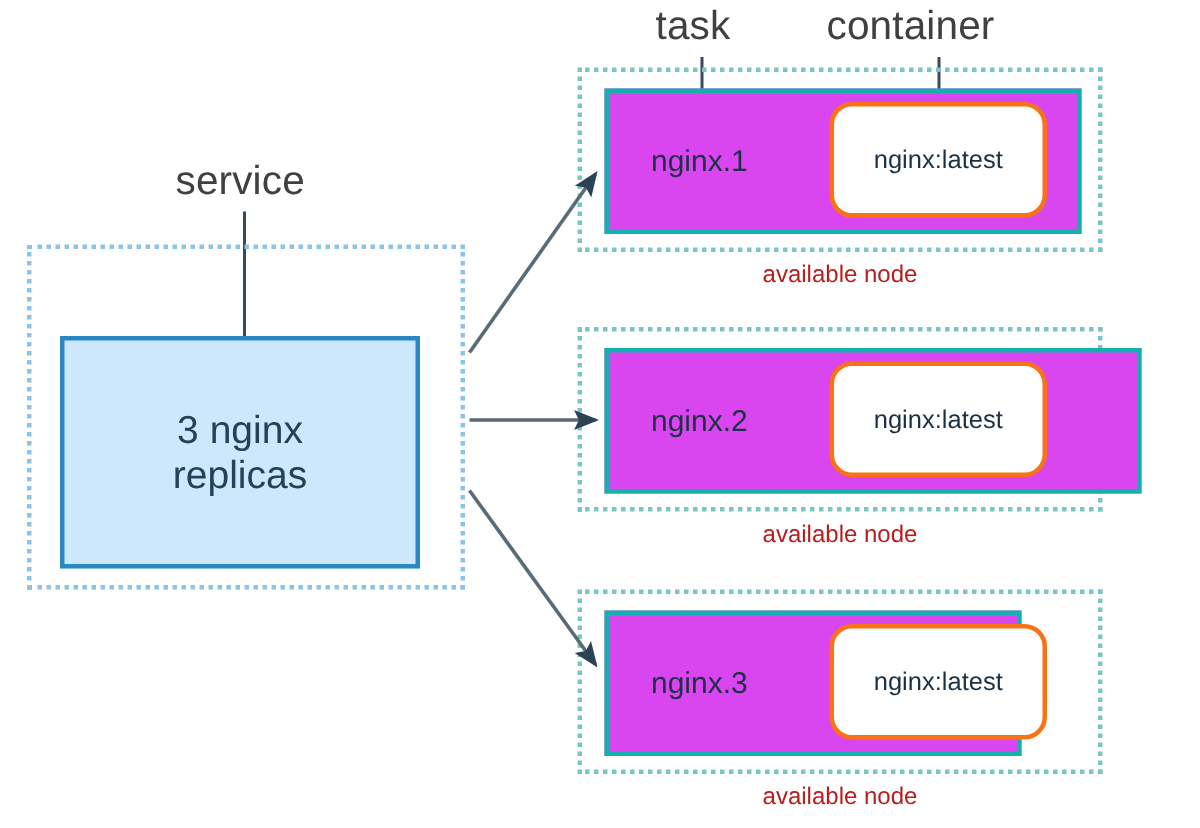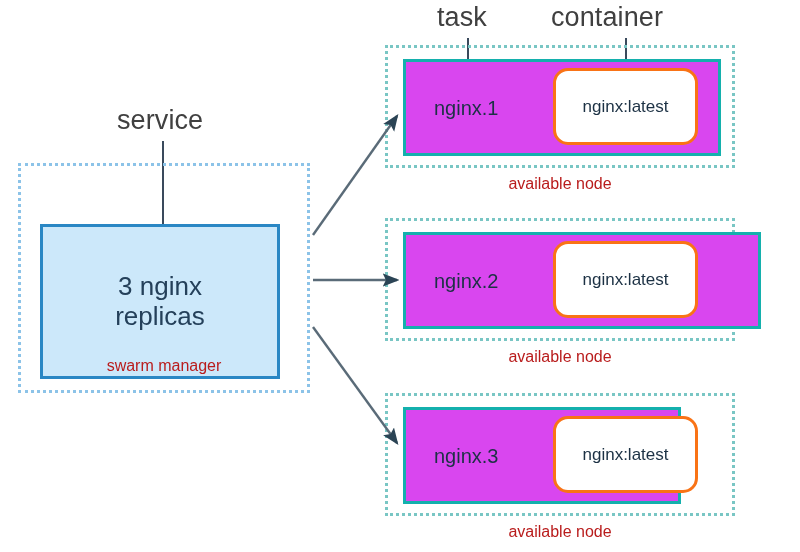--- a/index.html
+++ b/index.html
@@ -136,21 +136,20 @@
   <div class="leader-line" style="left:625px; top:38px; height:68px;"></div>
   <div class="leader-line" style="left:162px; top:141px; height:87px;"></div>
 
   <div class="dotted-group dotted-swarm" style="left:18px; top:163px; width:292px; height:230px;"></div>
 
   <div class="service-box" style="left:40px; top:190px; width:240px; height:155px;margin-top:34px;">
     <div class="service-box-text">3 nginx
 replicas</div>
   </div>
 
-  <div class="group-caption" style="left:18px; top:358px; width:292px;">swarm manager</div>
 
   <div class="dotted-group dotted-node" style="left:385px; top:45px; width:350px; height:123px;"></div>
 
   <div class="task-box" style="left:403px; top:59px; width:318px; height:97px;">
     <div class="task-label">nginx.1</div>
     <div class="container-box" style="left:147px; top:6px; width:145px; height:77px;">
       <div class="container-label">nginx:latest</div>
     </div>
   </div>
 

